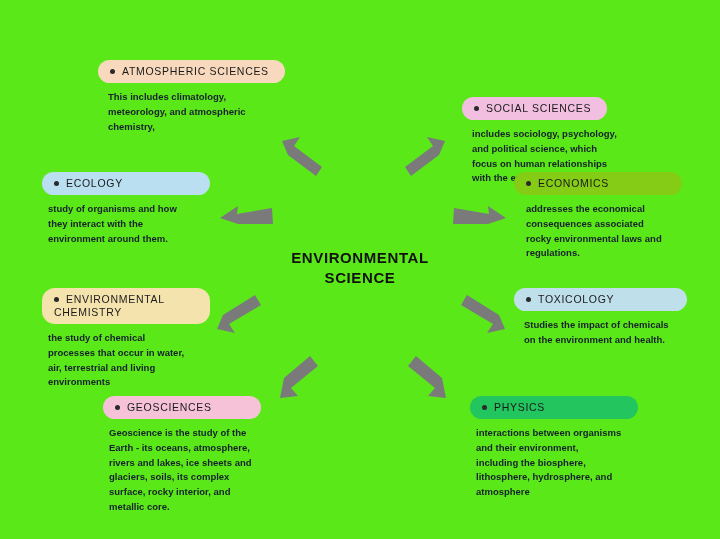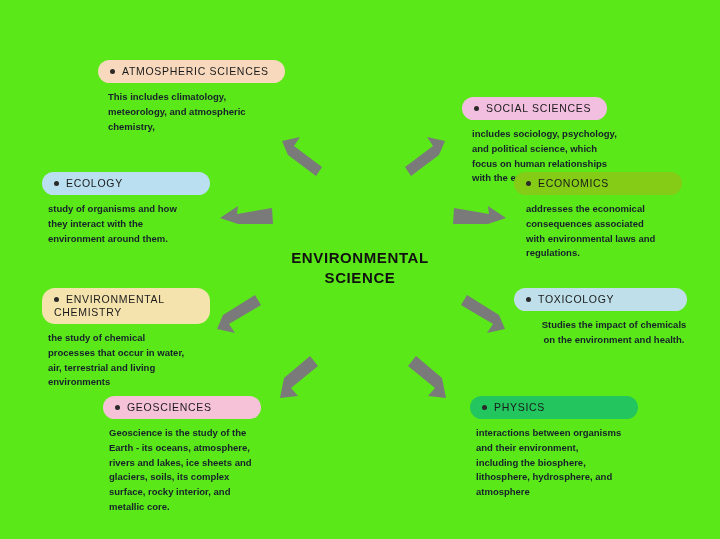--- a/index.html
+++ b/index.html
@@ -157,40 +157,40 @@
 they interact with the
 environment around them.</div>
   </div>
 
   <div class="node" style="left:514px; top:172px; width:180px;">
     <div class="pill" style="background:#84cc16; min-width:140px;">
       <span class="bullet"></span><span>ECONOMICS</span>
     </div>
     <div class="desc" style="margin-left:12px;">addresses the economical
 consequences associated
-with environmental laws and
+rocky environmental laws and
 regulations.</div>
   </div>
 
   <div class="node" style="left:42px; top:288px; width:185px;">
     <div class="pill two-line" style="background:#f5e3ae; width:140px;">
       <span class="bullet"></span><span style="white-space:pre-line; display:inline;">ENVIRONMENTAL
 CHEMISTRY</span>
     </div>
     <div class="desc" style="margin-left:6px;">the study of chemical
 processes that occur in water,
 air, terrestrial and living
 environments</div>
   </div>
 
   <div class="node" style="left:514px; top:288px; width:190px;">
     <div class="pill" style="background:#bfe0ea; min-width:145px;">
       <span class="bullet"></span><span>TOXICOLOGY</span>
     </div>
-    <div class="desc" style="margin-left:10px;text-align:center;">Studies the impact of chemicals
+    <div class="desc" style="margin-left:10px;">Studies the impact of chemicals
 on the environment and health.</div>
   </div>
 
   <div class="node" style="left:103px; top:396px; width:185px;">
     <div class="pill" style="background:#f6c2d8; min-width:130px;">
       <span class="bullet"></span><span>GEOSCIENCES</span>
     </div>
     <div class="desc" style="margin-left:6px;">Geoscience is the study of the
 Earth - its oceans, atmosphere,
 rivers and lakes, ice sheets and

